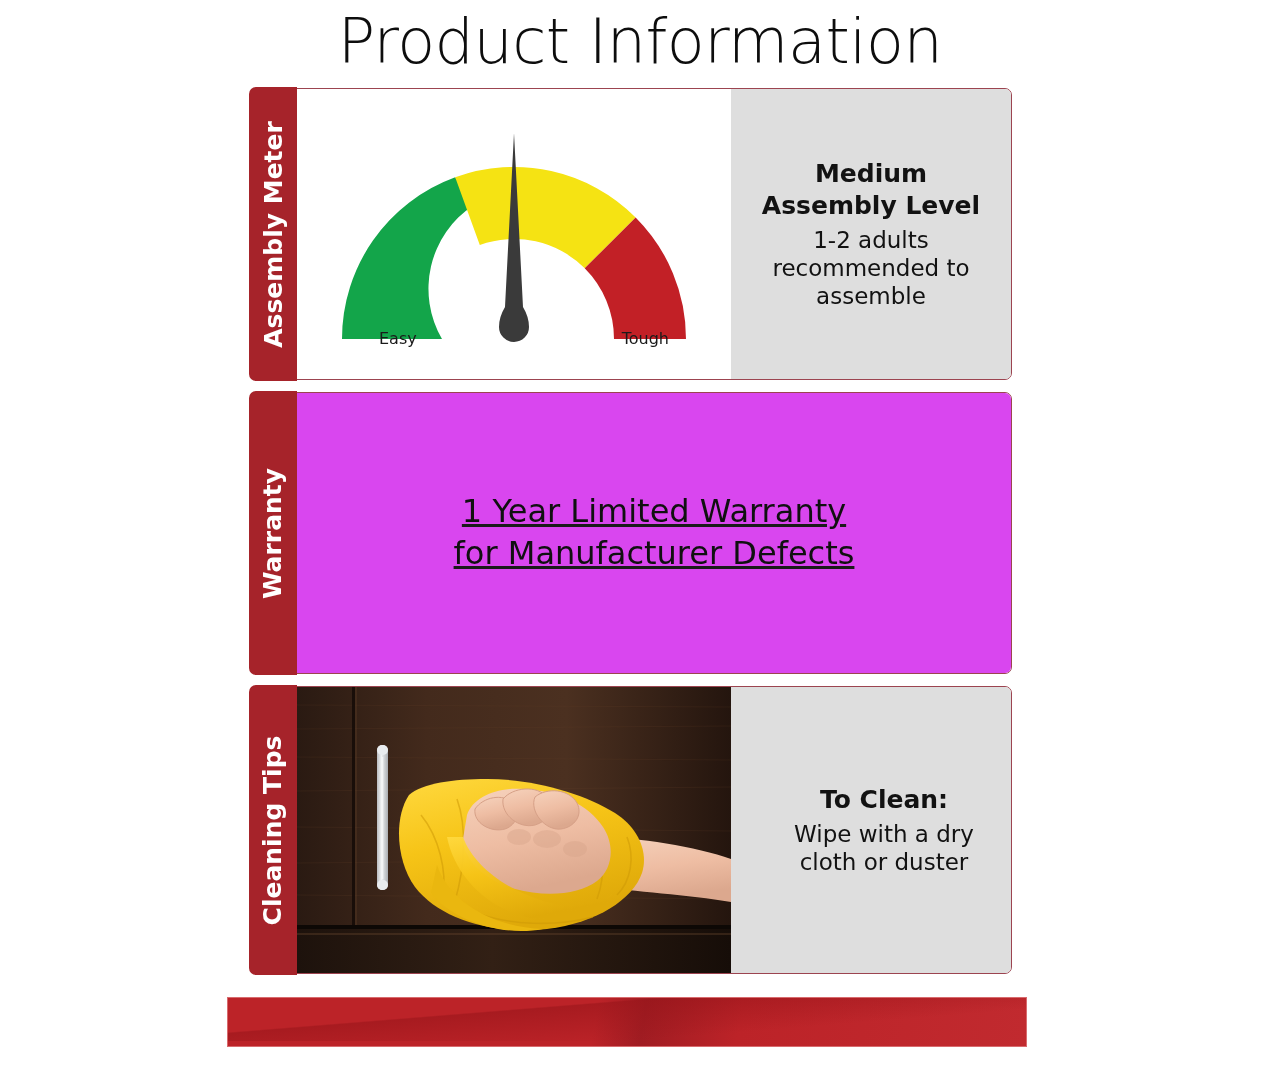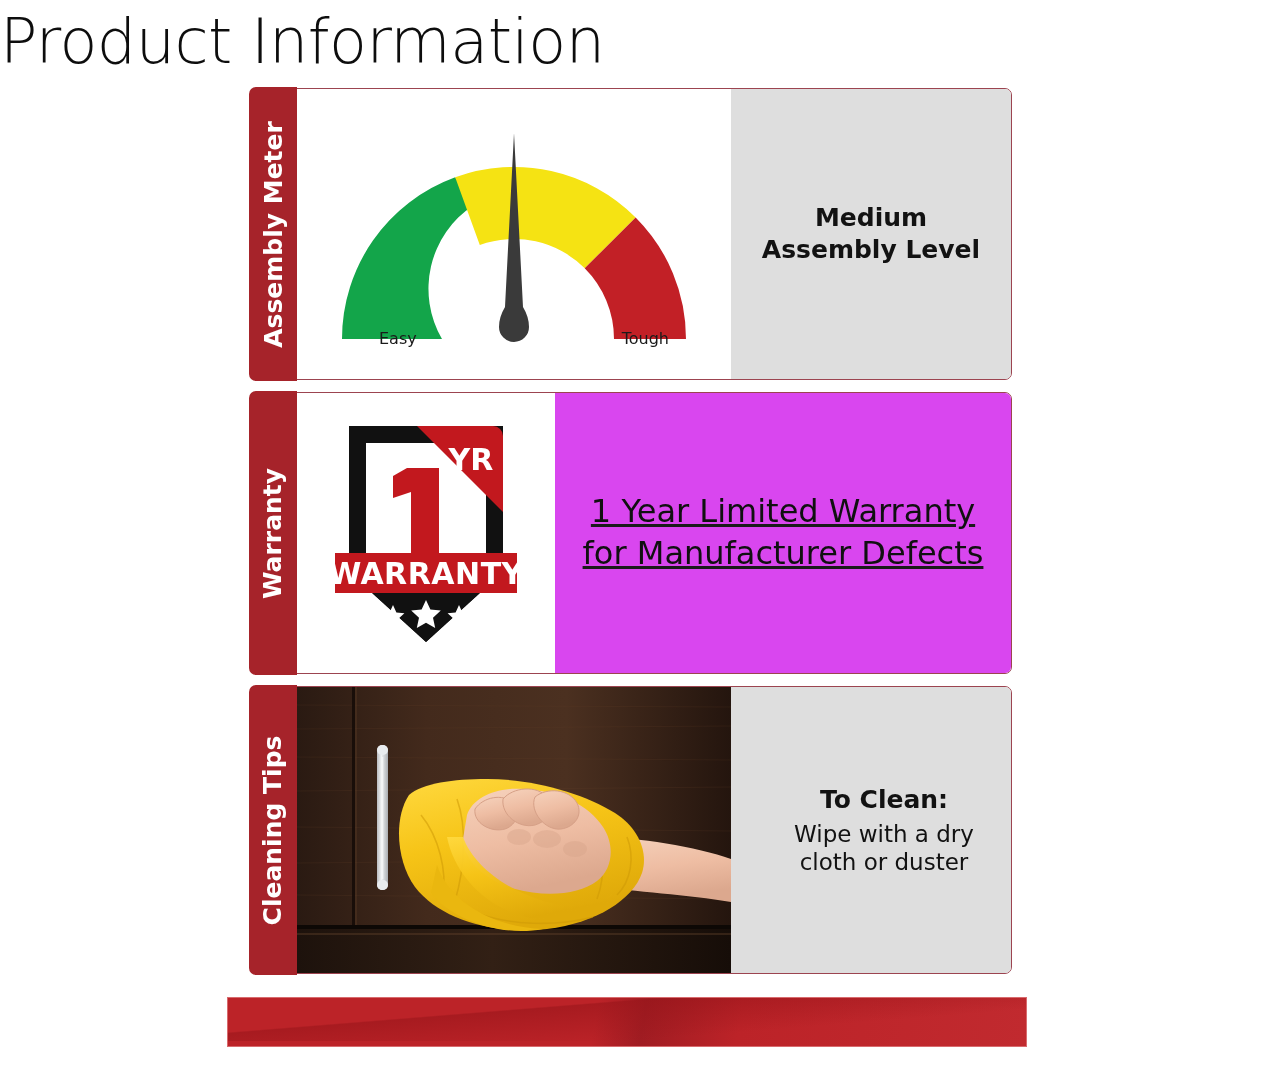--- a/index.html
+++ b/index.html
@@ -15,20 +15,21 @@
     overflow: hidden;
     position: relative;
   }
 
   
   .page-title {
     position: absolute;
     top: 8px;
     left: 0;
     width: 1280px;
+    text-align: center;
     font-size: 62px;
     font-weight: 300;
     letter-spacing: -0.5px;
     color: #0d0d0d;
     font-family: "DejaVu Sans", sans-serif;
     line-height: 1.1;
   }
 
   
   .card {
@@ -197,58 +198,33 @@
         <path d="M 321.62,106.38 A 172,172 0 0 1 372,228 L 300,228 A 100,100 0 0 0 270.71,157.29 Z" fill="#c22026"></path>
 
         <path d="M 200,22 L 209,196 Q 215,206 215,216 A 15,15 0 1 1 185,216 Q 185,206 191,196 Z" fill="#3a3a3a"></path>
       </svg>
       <span class="gauge-label easy">Easy</span>
       <span class="gauge-label tough">Tough</span>
     </div>
 
     <div class="panel-text" style="flex:1;">
       <div class="txt-head" style="max-width:250px;">Medium Assembly Level</div>
+      <div class="txt-sub" style="max-width:258px;">1-2 adults recommended to assemble</div>
     </div>
 
   </div>
 </div>
 
 <div class="card" id="card-warranty">
   <div class="side-tab">
     <span class="side-tab-label">Warranty</span>
   </div>
 
   <div class="card-body">
 
-    <div class="badge-wrap">
-      <svg width="190" height="246" viewBox="0 0 190 246">
-
-        <path d="M 18,16 h 154 v 146 L 95,232 L 18,162 Z" fill="#111111"></path>
-
-        <path d="M 35,33 h 120 v 121 L 95,207 L 35,154 Z" fill="#ffffff"></path>
-
-        <path d="M 18,162 h 154 L 95,232 Z" fill="#111111"></path>
-
-        <g fill="#c2181e">
-          <path d="M 76,58 h 32 v 120 h -28 v -96 l -18,6 v -22 Z"></path>
-        </g>
-
-        <path d="M 86,16 h 76 a 10,10 0 0 1 10,10 v 76 Z" fill="#c2181e"></path>
-        <text x="140" y="60" fill="#ffffff" font-family="DejaVu Sans, sans-serif" font-size="30" font-weight="bold" text-anchor="middle">YR</text>
-
-        <rect x="4" y="143" width="182" height="40" fill="#c2181e"></rect>
-        <text x="95" y="174" fill="#ffffff" font-family="DejaVu Sans, sans-serif" font-size="30" font-weight="bold" text-anchor="middle" letter-spacing="0.5">WARRANTY</text>
-
-        <g fill="#ffffff">
-          <path d="M 62,195 l 3.4,7.4 8,.8 -6,5.6 1.7,8 -7.1,-4.2 -7.1,4.2 1.7,-8 -6,-5.6 8,-.8 Z"></path>
-          <path d="M 95,190 l 4.4,9.6 10.4,1 -7.8,7.2 2.2,10.3 -9.2,-5.4 -9.2,5.4 2.2,-10.3 -7.8,-7.2 10.4,-1 Z"></path>
-          <path d="M 128,195 l 3.4,7.4 8,.8 -6,5.6 1.7,8 -7.1,-4.2 -7.1,4.2 1.7,-8 -6,-5.6 8,-.8 Z"></path>
-        </g>
-      </svg>
-    </div>
 
     <div class="panel-text plain" style="flex:1;">
       <div class="txt-big" style="max-width:420px;">1 Year Limited Warranty for Manufacturer Defects</div>
     </div>
 
   </div>
 </div>
 
 <div class="card" id="card-cleaning">
   <div class="side-tab">

